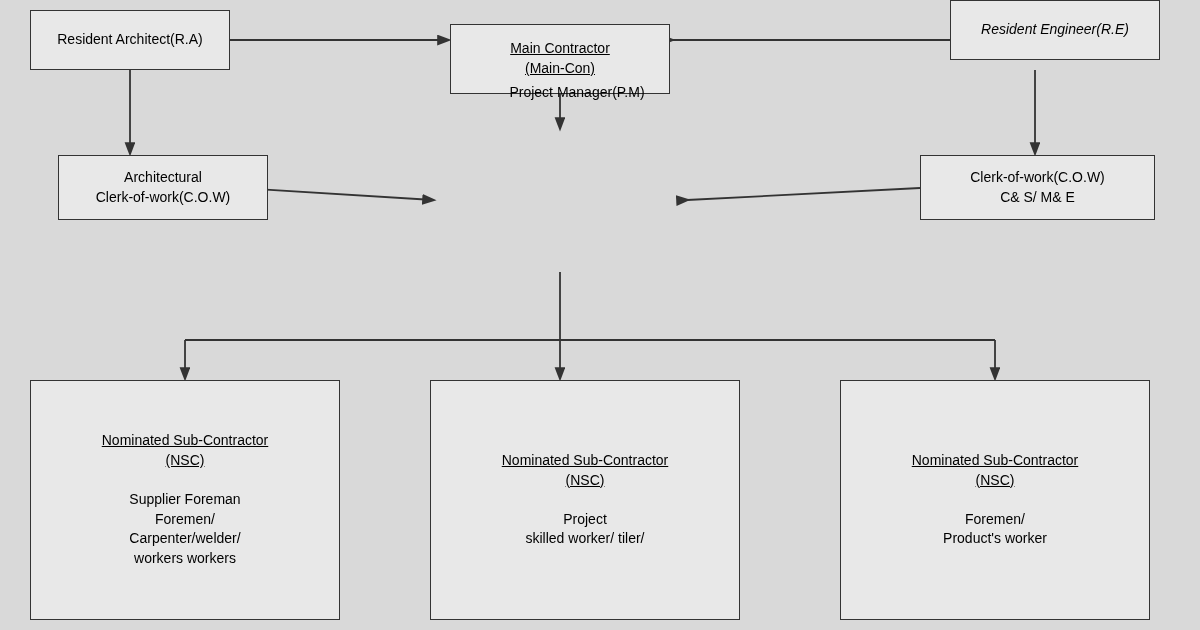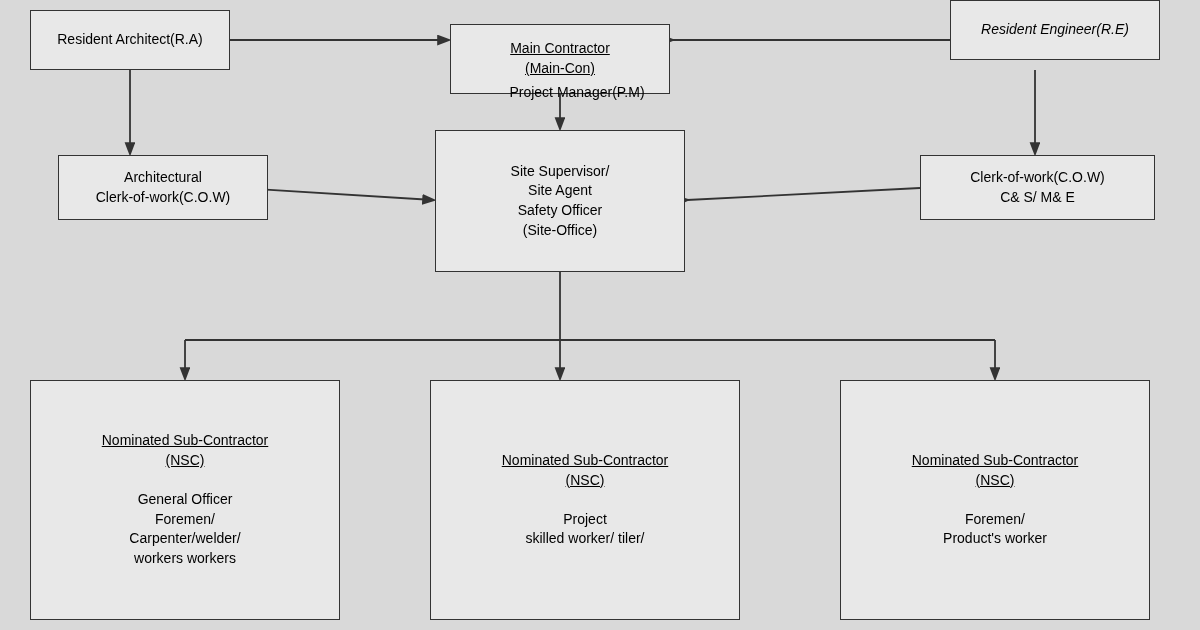--- a/index.html
+++ b/index.html
@@ -106,37 +106,31 @@
 
   <div class="float-text" style="left:452px; top:82px; width:250px;">
     <span>Project Manager(P.M)</span>
   </div>
 
   <div class="box" style="left:30px; top:155px; width:210px; height:65px;margin-left:28px;">
     <span>Architectural</span>
     <span>Clerk-of-work(C.O.W)</span>
   </div>
 
-  <div class="box" style="left:435px; top:130px; width:250px; height:142px;">
-    <span>Site Supervisor/</span>
-    <span>Site Agent</span>
-    <span>Safety Officer</span>
-    <span>(Site-Office)</span>
-  </div>
 
   <div class="box" style="left:920px; top:155px; width:235px; height:65px;">
     <span>Clerk-of-work(C.O.W)</span>
     <span>C&amp; S/ M&amp; E</span>
   </div>
 
   <div class="box" style="left:30px; top:380px; width:310px; height:240px;">
     <span class="underline">Nominated Sub-Contractor</span>
     <span class="underline">(NSC)</span>
     <br>
-    <span>General Officer</span>
+    <span>Supplier Foreman</span>
     <span>Foremen/</span>
     <span>Carpenter/welder/</span>
     <span>workers workers</span>
   </div>
 
   <div class="box" style="left:430px; top:380px; width:310px; height:240px;">
     <span class="underline">Nominated Sub-Contractor</span>
     <span class="underline">(NSC)</span>
     <br>
     <span>Project</span>

